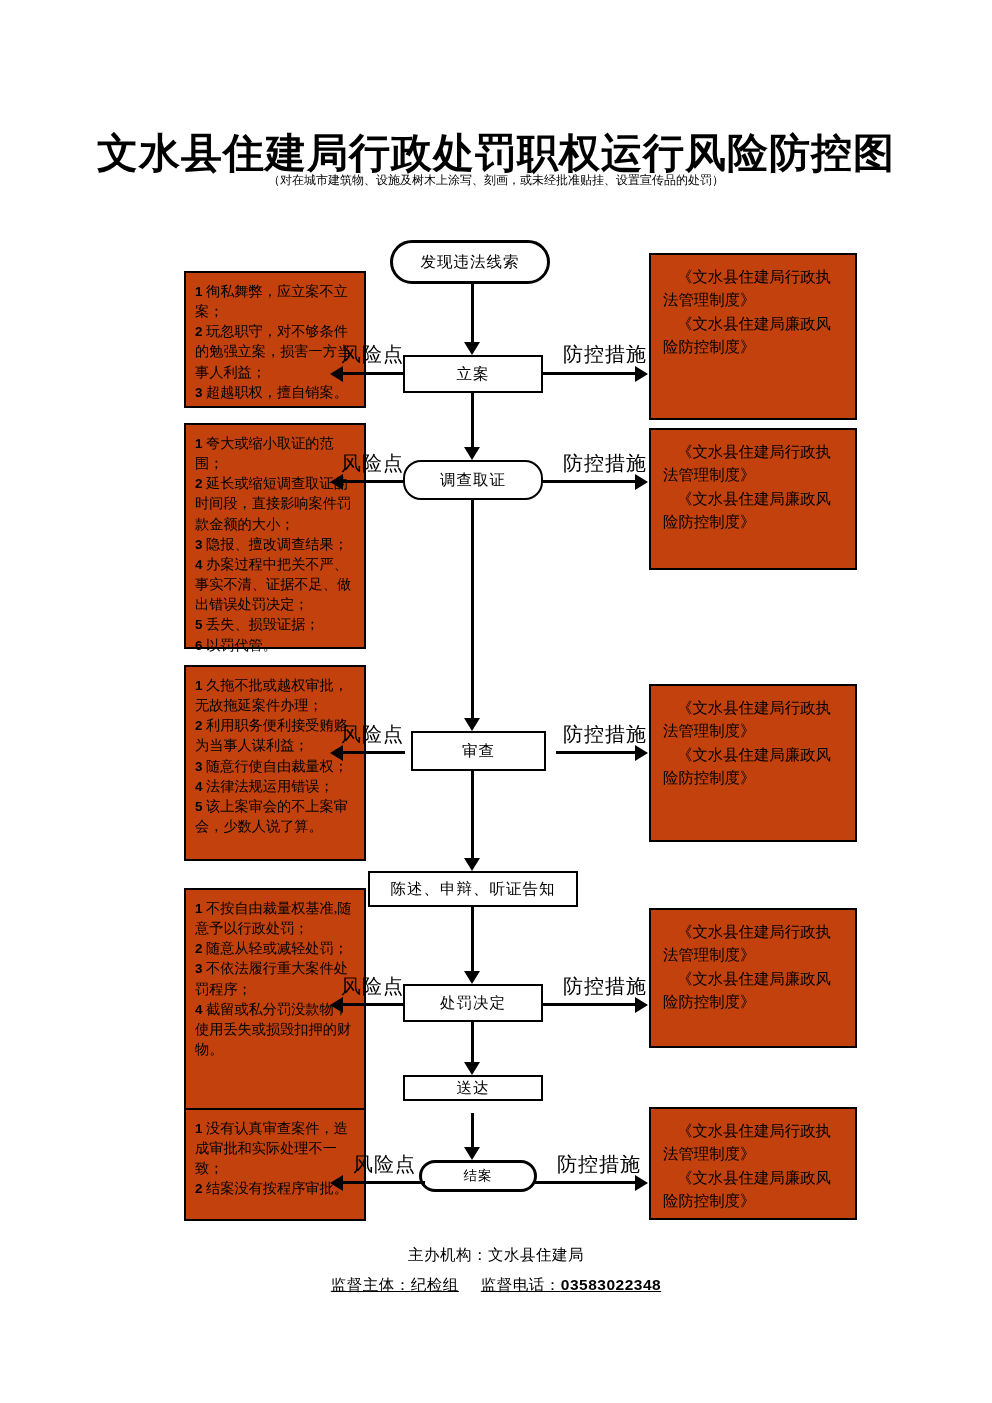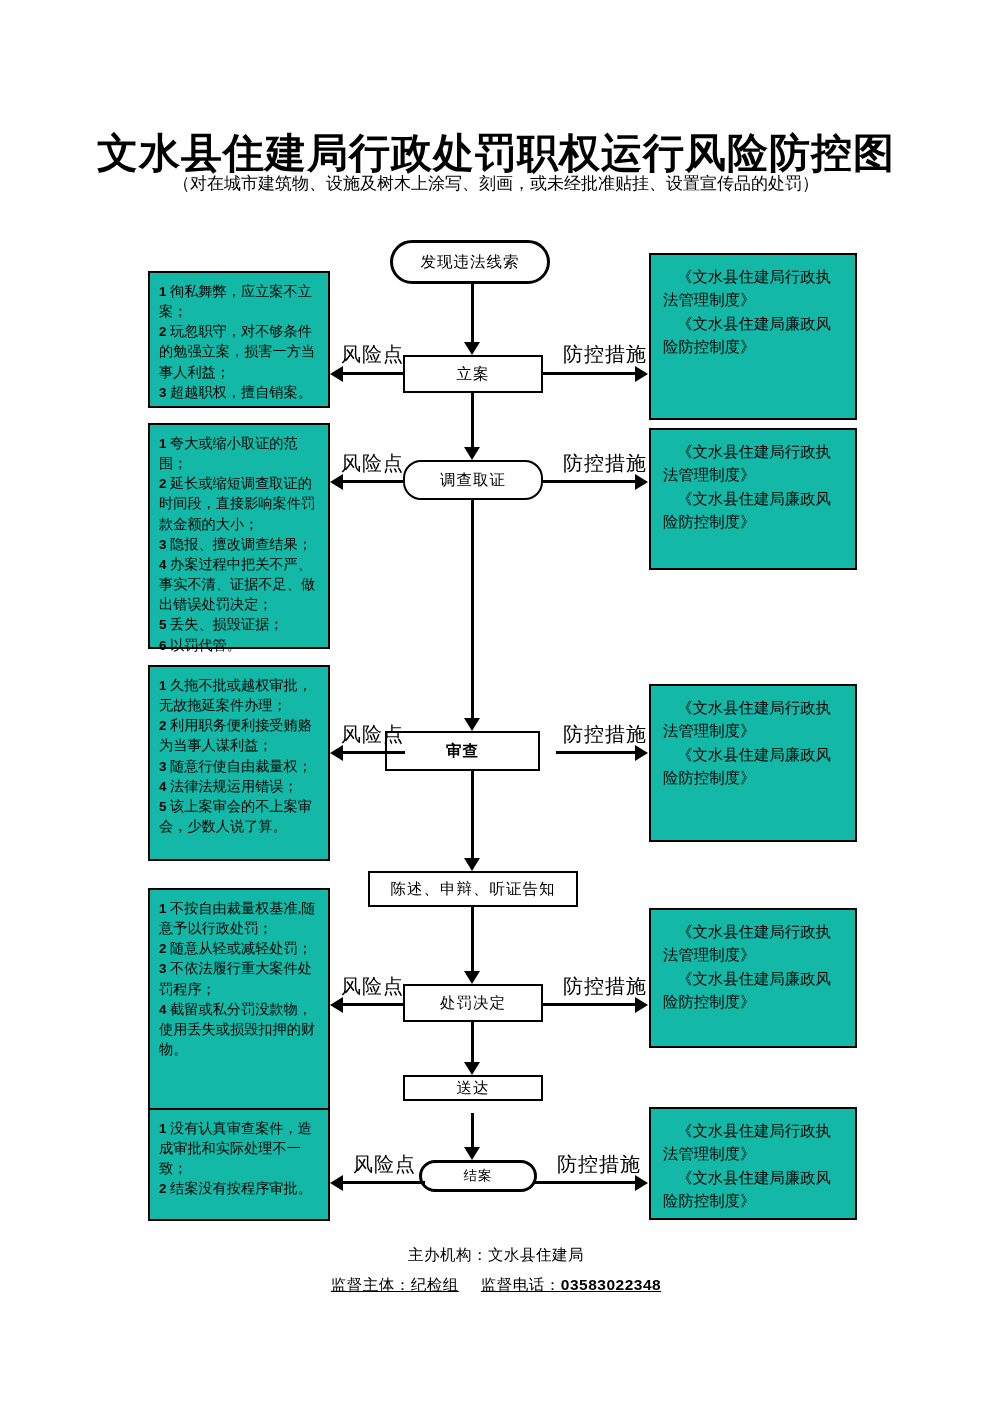--- a/index.html
+++ b/index.html
@@ -31,36 +31,37 @@
     font-weight: bold;
     letter-spacing: 1px;
     font-family: "Liberation Sans", "DejaVu Sans", sans-serif;
   }
   .subtitle {
     position: absolute;
     left: 0;
     top: 172px;
     width: 992px;
     text-align: center;
-    font-size: 17px;
+    font-size: 12px;
     letter-spacing: 0px;
   }
 
   
   .box {
     position: absolute;
     box-sizing: border-box;
     border: 2px solid #000;
-    background: #14b8a6;
+    background: #c2410c;
   }
   .risk-box {
     padding: 8px 7px 6px 9px;
     font-size: 14.2px;
     line-height: 1.42;
     text-align: left;
+    margin-left: 36px;
   }
   .risk-box .num {
     font-weight: bold;
     font-family: "Liberation Sans", "DejaVu Sans", sans-serif;
     font-size: 13.4px;
   }
   .measure-box {
     padding: 10px 10px 6px 12px;
     font-size: 15.4px;
     line-height: 1.52;
@@ -231,21 +232,21 @@
     <span class="ind">《文水县住建局廉政风</span>
     <span class="noind">险防控制度》</span>
   </div>
 
   <div class="node terminal" style="left:390px; top:240px; width:160px; height:44px;">发现违法线索</div>
 
   <div class="node" style="left:403px; top:355px; width:140px; height:38px;">立案</div>
 
   <div class="node" style="left:403px; top:460px; width:140px; height:40px;border-radius:18px;">调查取证</div>
 
-  <div class="node" style="left:385px; top:731px; width:155px; height:40px;font-weight:bold;">审查</div>
+  <div class="node" style="left:411px; top:731px; width:135px; height:40px;">审查</div>
 
   <div class="node" style="left:368px; top:871px; width:210px; height:36px;">陈述、申辩、听证告知</div>
 
   <div class="node" style="left:403px; top:984px; width:140px; height:38px;">处罚决定</div>
 
   <div class="node" style="left:403px; top:1075px; width:140px; height:26px;">送达</div>
 
   <div class="node terminal small-text" style="left:419px; top:1160px; width:118px; height:32px;">结案</div>
 
   <div class="vline" style="left:471px; top:284px; height:58px;"></div>

